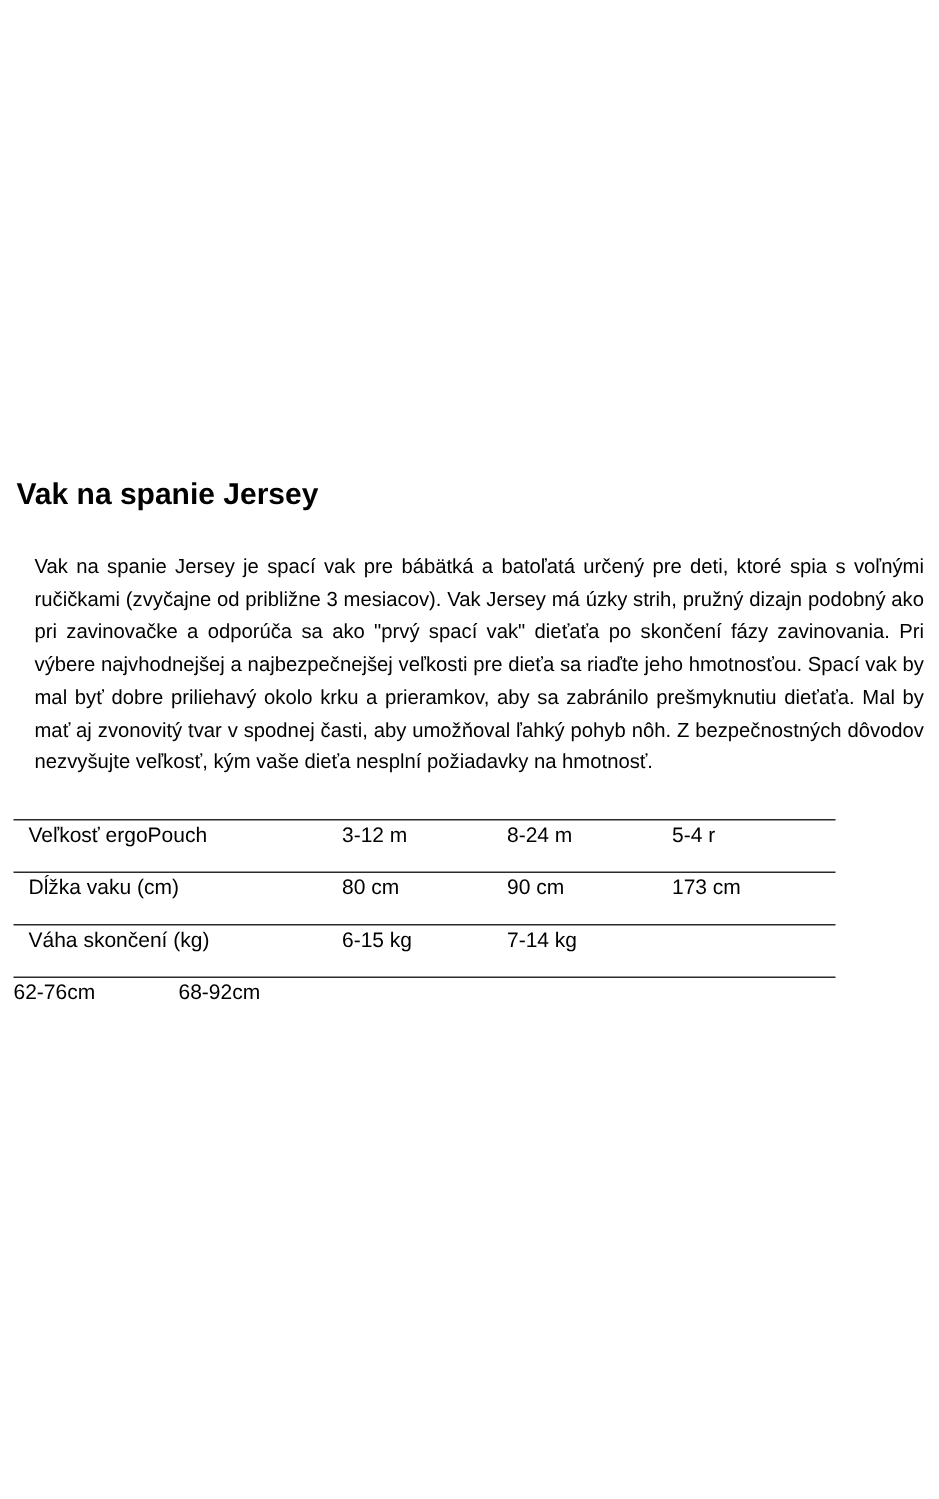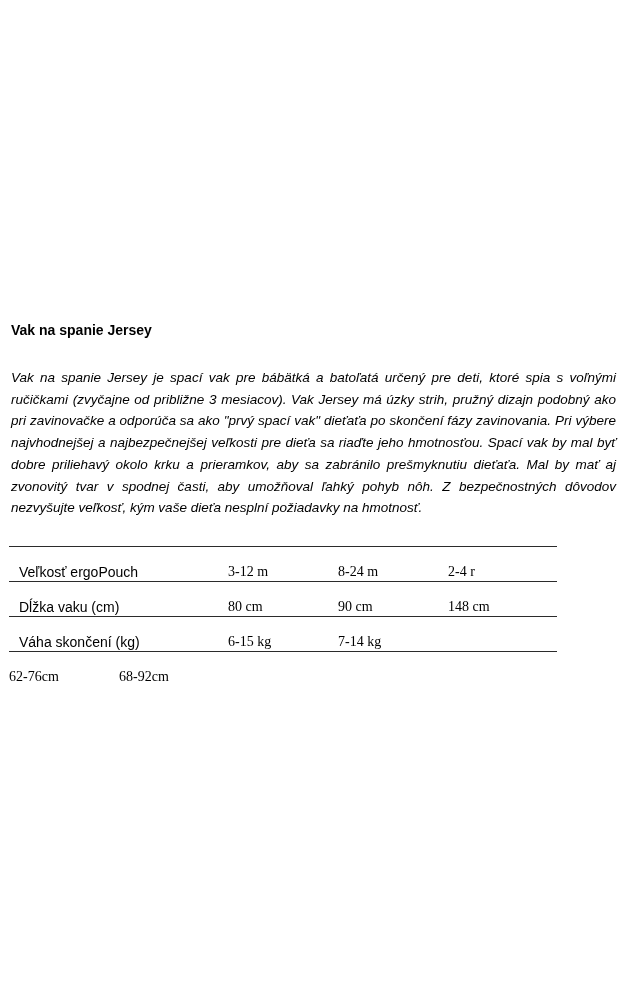--- a/index.html
+++ b/index.html
@@ -12,77 +12,75 @@
     width: 626px;
     height: 999px;
     font-family: "Liberation Sans", sans-serif;
     color: #000000;
     overflow: hidden;
   }
   .content {
     padding: 320px 10px 0 11px;
   }
   .doc-title {
-    font-size: 14px;
+    font-size: 20px;
     font-weight: bold;
     line-height: 20px;
     margin: 0 0 27px 0;
   }
   .doc-paragraph {
     font-size: 13.5px;
     line-height: 21.7px;
     text-align: justify;
-    margin: 0 0 27px 0;
-    font-style: italic;
+    margin: 0 0 27px 12px;
   }
   .size-table {
     margin-left: -2px;
     width: 548px;
   }
   .trow {
     display: flex;
-    align-items: flex-end;
+    align-items: flex-start;
     height: 35px;
     border-top: 1px solid #2b2b2b;
   }
   .tcell {
     font-size: 14px;
     line-height: 18px;
     white-space: nowrap;
   }
   .tcell.label {
     flex: 0 0 219px;
     padding-left: 10px;
   }
   .tcell.value {
     flex: 0 0 110px;
-    font-family: Liberation Serif, serif;
   }
 </style>
 </head>
 <body>
 
 <div class="content">
 
   <h1 class="doc-title">Vak na spanie Jersey</h1>
 
   <p class="doc-paragraph">Vak na spanie Jersey je spací vak pre bábätká a batoľatá určený pre deti, ktoré spia s voľnými ručičkami (zvyčajne od približne 3 mesiacov). Vak Jersey má úzky strih, pružný dizajn podobný ako pri zavinovačke a odporúča sa ako "prvý spací vak" dieťaťa po skončení fázy zavinovania. Pri výbere najvhodnejšej a najbezpečnejšej veľkosti pre dieťa sa riaďte jeho hmotnosťou. Spací vak by mal byť dobre priliehavý okolo krku a prieramkov, aby sa zabránilo prešmyknutiu dieťaťa. Mal by mať aj zvonovitý tvar v spodnej časti, aby umožňoval ľahký pohyb nôh. Z bezpečnostných dôvodov nezvyšujte veľkosť, kým vaše dieťa nesplní požiadavky na hmotnosť.</p>
 
   <div class="size-table">
       <div class="trow">
         <div class="tcell label">Veľkosť ergoPouch</div>
         <div class="tcell value">3-12 m</div>
         <div class="tcell value">8-24 m</div>
-        <div class="tcell value">2-4 r</div>
+        <div class="tcell value">5-4 r</div>
       </div>
       <div class="trow">
         <div class="tcell label">Dĺžka vaku (cm)</div>
         <div class="tcell value">80 cm</div>
         <div class="tcell value">90 cm</div>
-        <div class="tcell value">148 cm</div>
+        <div class="tcell value">173 cm</div>
       </div>
       <div class="trow">
         <div class="tcell label">Váha skončení (kg)</div>
         <div class="tcell value">6-15 kg</div>
         <div class="tcell value">7-14 kg</div>
         <div class="tcell value"></div>
       </div>
       <div class="trow">
         <div class="tcell value">62-76cm</div>
         <div class="tcell value">68-92cm</div>

